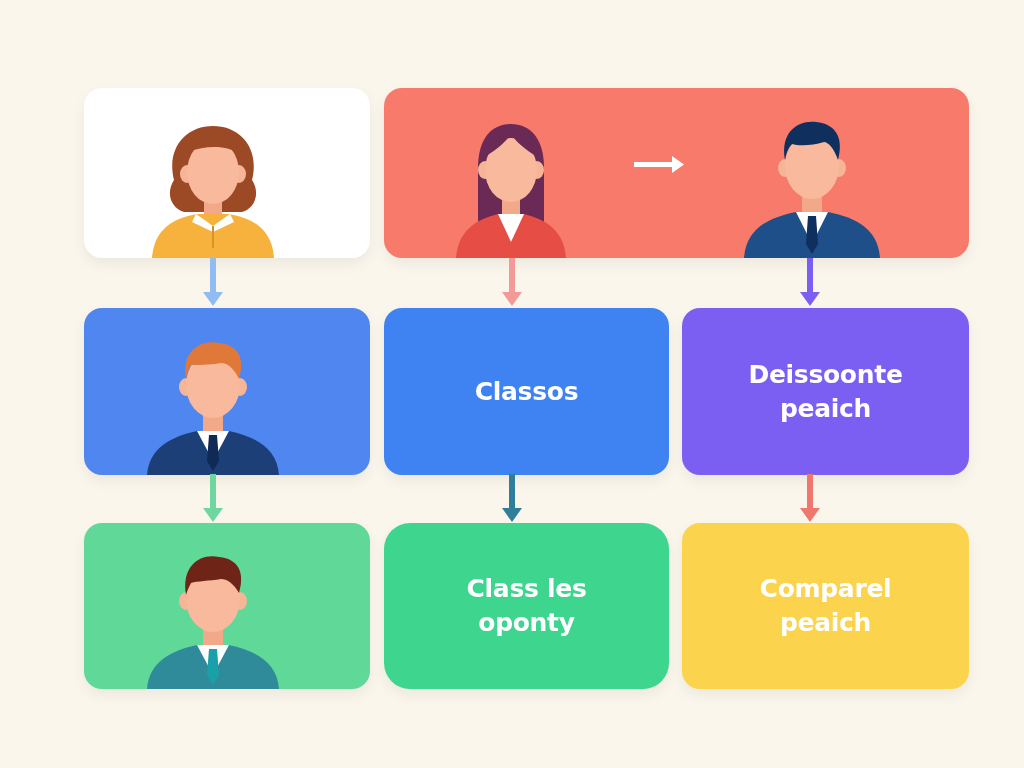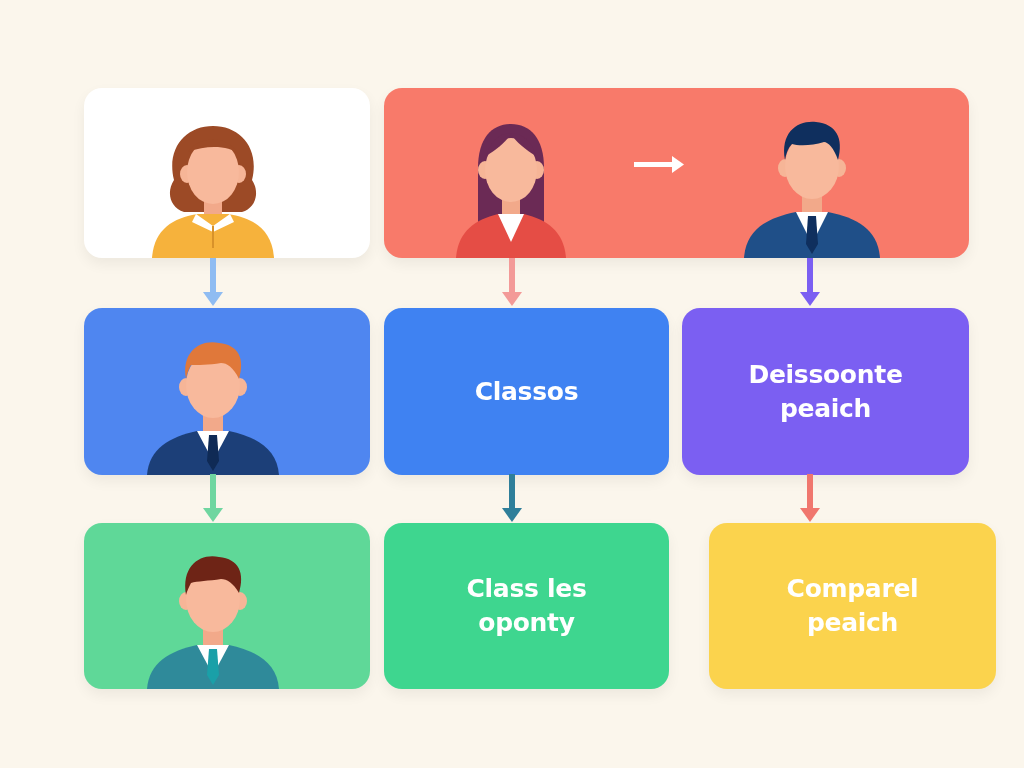--- a/index.html
+++ b/index.html
@@ -107,28 +107,28 @@
     <ellipse cx="53" cy="62" rx="7" ry="9" fill="#f6b597"></ellipse>
     <ellipse cx="107" cy="62" rx="7" ry="9" fill="#f6b597"></ellipse>
     <ellipse cx="80" cy="60" rx="27" ry="33" fill="#f8b99c"></ellipse>
     <path d="M53 56 C48 26 68 14 86 18 C106 20 112 34 106 54 C100 44 94 40 88 40 C76 42 64 42 58 44 C56 48 54 52 53 56 Z" fill="#6e2416"></path>
     <path d="M14 150 C16 124 36 112 64 106 L96 106 C124 112 144 124 146 150 Z" fill="#2f8a9a"></path>
     <path d="M64 106 L80 136 L96 106 Z" fill="#ffffff"></path>
     <path d="M76 110 L84 110 L86 136 L80 146 L74 136 Z" fill="#1aa0a8"></path>
   </svg>
 </div>
 
-<div class="box shadow" style="left:384px;top:523px;width:257px;height:166px;background:#3ed68f;">
+<div class="box shadow" style="left:384px;top:523px;width:257px;height:166px;background:#3ed68f;border-radius:26px;">
   <div class="label">
     <span>Class les</span>
     <span>oponty</span>
   </div>
 </div>
 
-<div class="box shadow" style="left:709px;top:523px;width:259px;height:166px;background:#fbd34d;">
+<div class="box shadow" style="left:682px;top:523px;width:259px;height:166px;background:#fbd34d;">
   <div class="label">
     <span>Comparel</span>
     <span>peaich</span>
   </div>
 </div>
 
 <svg class="arrow" width="24" height="50" viewBox="0 0 24 50" style="left:201px;top:258px;">
   <rect x="9" y="0" width="6" height="36" fill="#8fbcf2"></rect>
   <path d="M2 34 L22 34 L12 48 Z" fill="#8fbcf2"></path>
 </svg>

